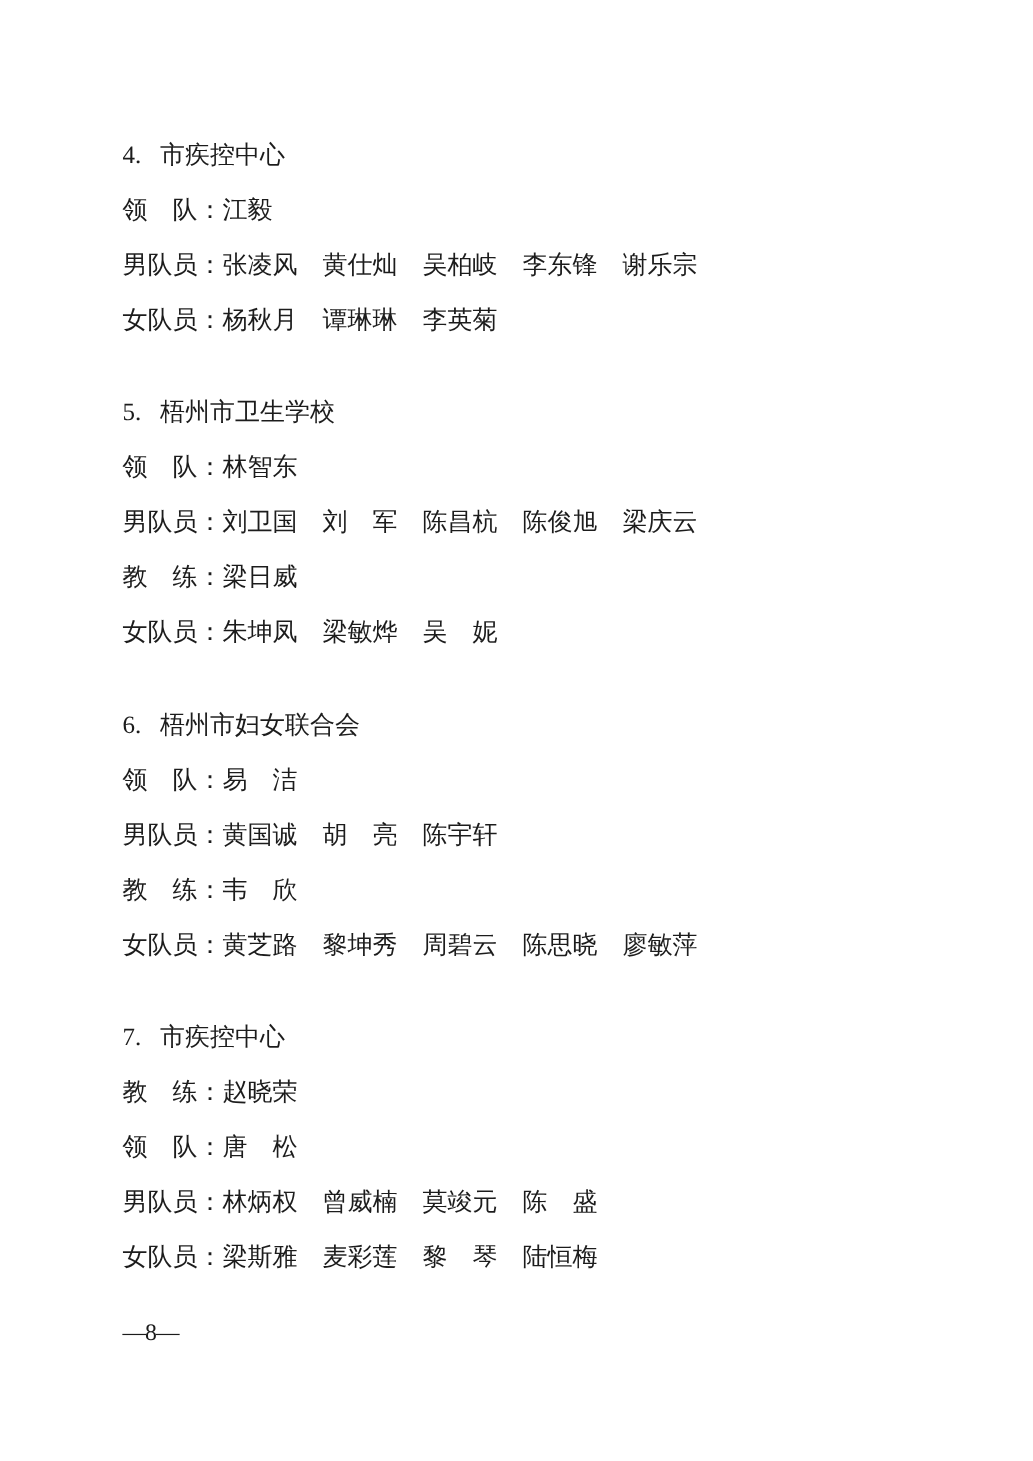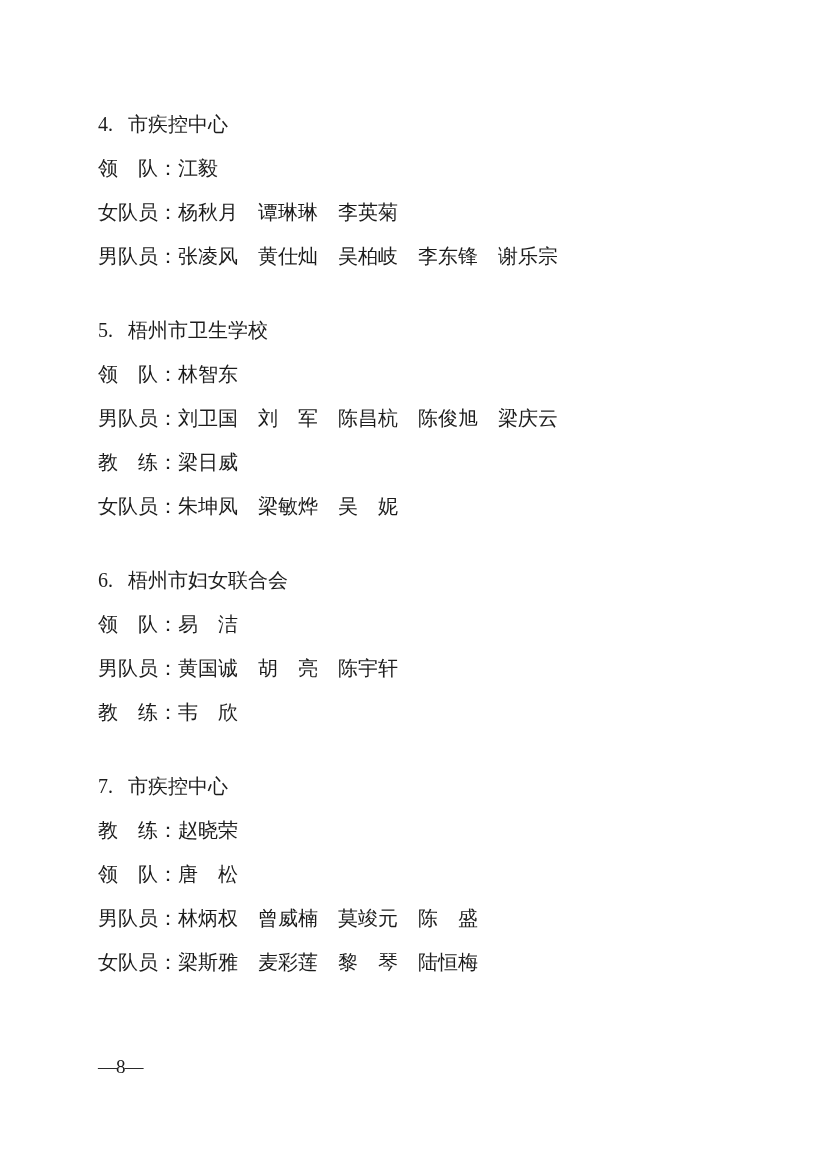--- a/index.html
+++ b/index.html
@@ -60,24 +60,24 @@
   <div class="content">
 
     <section class="team">
       <div class="line">
         <span class="num">4.</span><span>市疾控中心</span>
       </div>
       <div class="line">
         <span class="label">领　队：</span><span class="value">江毅</span>
       </div>
       <div class="line">
-        <span class="label">女队员：</span><span class="value">杨秋月　谭琳琳　李英菊</span>
+        <span class="label">男队员：</span><span class="value">张凌风　黄仕灿　吴柏岐　李东锋　谢乐宗</span>
       </div>
       <div class="line">
-        <span class="label">男队员：</span><span class="value">张凌风　黄仕灿　吴柏岐　李东锋　谢乐宗</span>
+        <span class="label">女队员：</span><span class="value">杨秋月　谭琳琳　李英菊</span>
       </div>
     </section>
 
     <section class="team">
       <div class="line">
         <span class="num">5.</span><span>梧州市卫生学校</span>
       </div>
       <div class="line">
         <span class="label">领　队：</span><span class="value">林智东</span>
       </div>
@@ -98,20 +98,23 @@
       </div>
       <div class="line">
         <span class="label">领　队：</span><span class="value">易　洁</span>
       </div>
       <div class="line">
         <span class="label">男队员：</span><span class="value">黄国诚　胡　亮　陈宇轩</span>
       </div>
       <div class="line">
         <span class="label">教　练：</span><span class="value">韦　欣</span>
       </div>
+      <div class="line">
+        <span class="label">女队员：</span><span class="value">黄芝路　黎坤秀　周碧云　陈思晓　廖敏萍</span>
+      </div>
     </section>
 
     <section class="team">
       <div class="line">
         <span class="num">7.</span><span>市疾控中心</span>
       </div>
       <div class="line">
         <span class="label">教　练：</span><span class="value">赵晓荣</span>
       </div>
       <div class="line">

